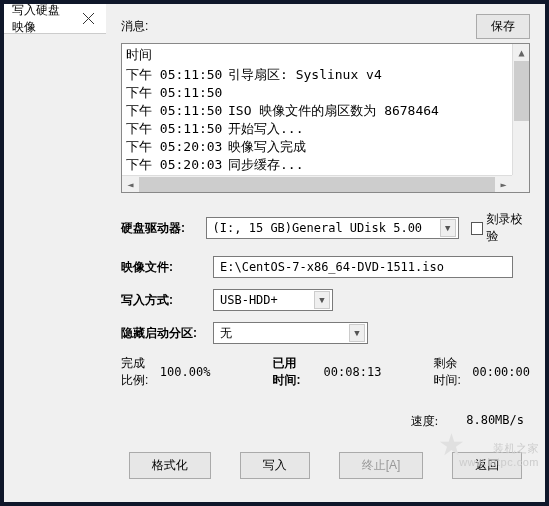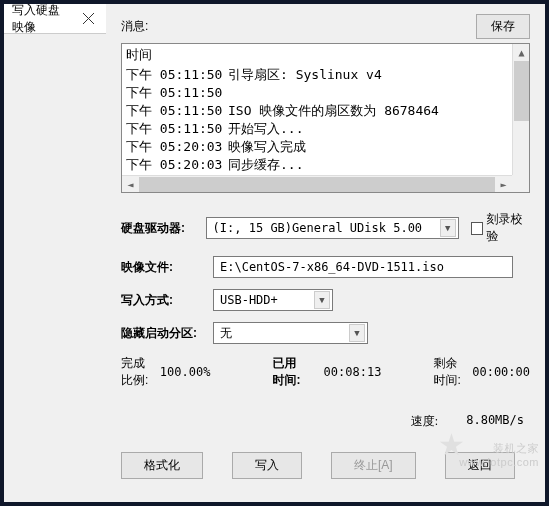--- a/index.html
+++ b/index.html
@@ -163,21 +163,21 @@
   .stats-row .val { font-family:"SimSun",monospace; }
   .stats-row .lbl2 { margin-left:62px; margin-right:20px;font-weight:bold;}
   .stats-row .lbl3 { margin-left:52px; margin-right:8px;}
   .speed-row {
     display:flex; justify-content:flex-end; margin-top:24px; gap:28px;
     padding-right:6px;
     font-family:"SimSun",monospace;
   }
   .speed-row .sl { font-family:"Microsoft YaHei"; }
   .bottom-btns {
-    display:flex; gap:29px; margin-top:22px;
+    display:flex; justify-content:center; gap:29px; margin-top:22px;
   }
   .bottom-btns .btn { padding:4px 22px; }
   .watermark {
     position:absolute; right:6px; bottom:34px;
     color:#ccc; font-size:11px; letter-spacing:0.5px;
     pointer-events:none;
     text-align:right;
   }
   .star {
     color:#e0e0e0; font-size:30px; position:absolute; right:80px; bottom:40px; pointer-events:none;

